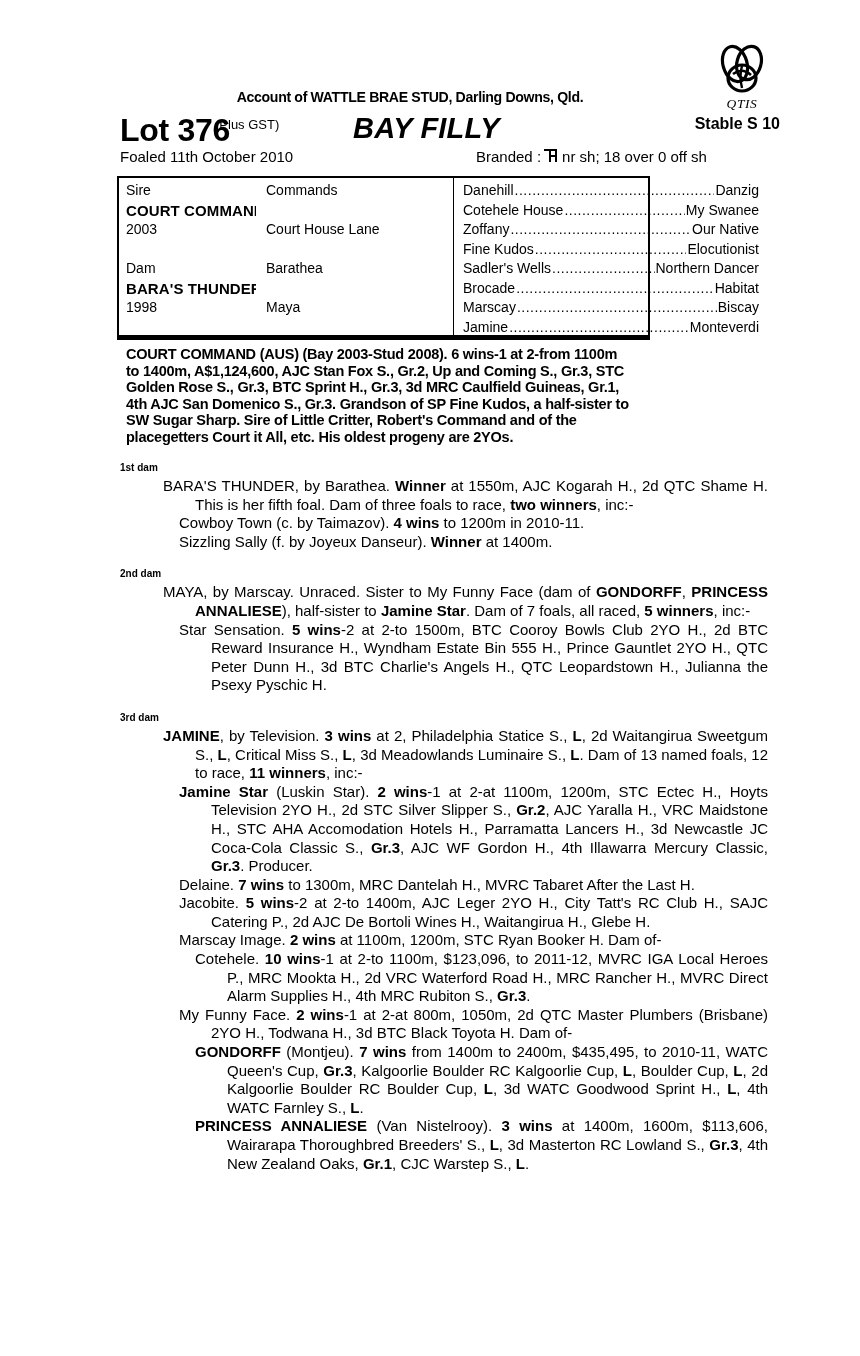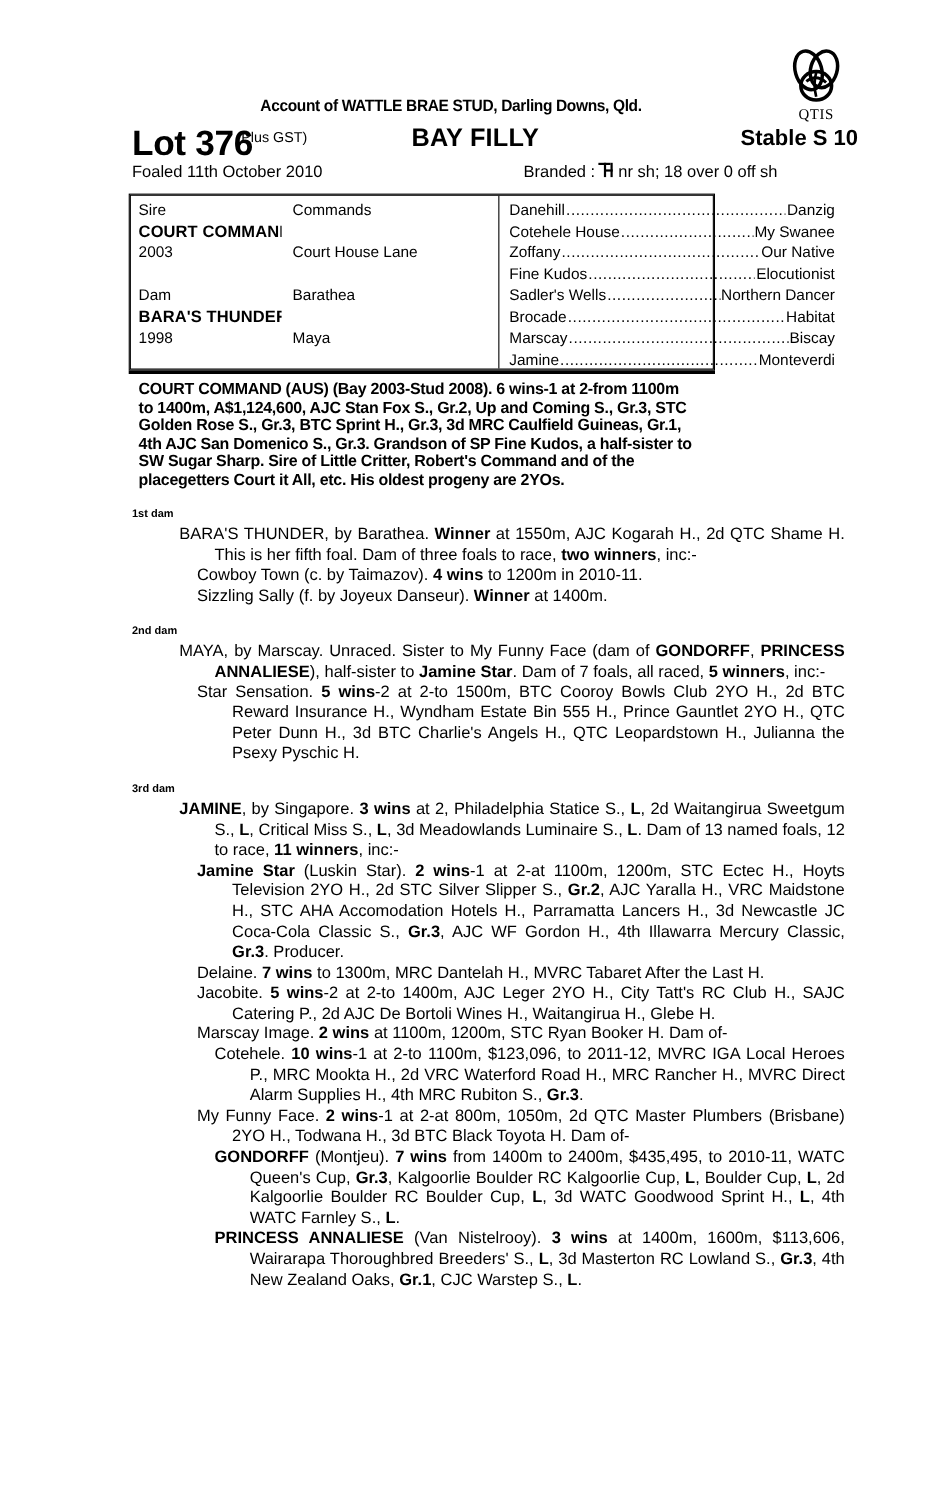--- a/index.html
+++ b/index.html
@@ -31,20 +31,21 @@
     height: 70px;
     text-align: center;
   }
   .qtis svg { display: block; margin: 0 auto; }
   .qtis-word {
     font-family: "Liberation Serif", serif;
     font-size: 13.5px;
     letter-spacing: 0.6px;
     line-height: 14px;
     margin-top: 1px;
+    font-style: italic;
   }
 
   
   .account {
     position: absolute;
     left: 0; top: 88px;
     width: 820px;
     text-align: center;
     font-size: 15px;
     font-weight: bold;
@@ -60,27 +61,28 @@
   .lot-no {
     position: absolute; left: 0; top: 0;
     font-size: 32px; font-weight: bold;
     letter-spacing: -0.3px;
   }
   .lot-gst {
     position: absolute; left: 95px; top: 5px;
     font-size: 13px;
   }
   .colour-sex {
-    position: absolute; left: 254px; top: 0px;
-    font-size: 23px; font-weight: bold;
+    position: absolute; left: 233px; top: 0px;
+    font-size: 29px; font-weight: bold;
     letter-spacing: 0.2px;
+    font-style: italic;
   }
   .stable {
     position: absolute; right: 0; top: 3px;
-    font-size: 20px; font-weight: bold;
+    font-size: 16px; font-weight: bold;
   }
   .foaled {
     position: absolute;
     left: 120px; top: 148px;
     font-size: 15px;
   }
   .branded {
     position: absolute;
     left: 476px; top: 148px;
     font-size: 15px;
@@ -328,21 +330,21 @@
       </div>
 
     <div class="dam-head">2nd dam</div>
     <div id="dam2">
         <div class="ln i1"><span>MAYA, by Marscay. Unraced. Sister to My Funny Face (dam of </span><b>GONDORFF</b><span>, </span><b>PRINCESS ANNALIESE</b><span>), half-sister to </span><b>Jamine Star</b><span>. Dam of 7 foals, all raced, </span><b>5 winners</b><span>, inc:-</span></div>
         <div class="ln i2"><span>Star Sensation. </span><b>5 wins</b><span>-2 at 2-to 1500m, BTC Cooroy Bowls Club 2YO H., 2d BTC Reward Insurance H., Wyndham Estate Bin 555 H., Prince Gauntlet 2YO H., QTC Peter Dunn H., 3d BTC Charlie's Angels H., QTC Leopardstown H., Julianna the Psexy Pyschic H.</span></div>
       </div>
 
     <div class="dam-head">3rd dam</div>
     <div id="dam3">
-        <div class="ln i1"><b>JAMINE</b><span>, by Singapore. </span><b>3 wins</b><span> at 2, Philadelphia Statice S., </span><b>L</b><span>, 2d Waitangirua Sweetgum S., </span><b>L</b><span>, Critical Miss S., </span><b>L</b><span>, 3d Meadowlands Luminaire S., </span><b>L</b><span>. Dam of 13 named foals, 12 to race, </span><b>11 winners</b><span>, inc:-</span></div>
+        <div class="ln i1"><b>JAMINE</b><span>, by Television. </span><b>3 wins</b><span> at 2, Philadelphia Statice S., </span><b>L</b><span>, 2d Waitangirua Sweetgum S., </span><b>L</b><span>, Critical Miss S., </span><b>L</b><span>, 3d Meadowlands Luminaire S., </span><b>L</b><span>. Dam of 13 named foals, 12 to race, </span><b>11 winners</b><span>, inc:-</span></div>
         <div class="ln i2"><b>Jamine Star</b><span> (Luskin Star). </span><b>2 wins</b><span>-1 at 2-at 1100m, 1200m, STC Ectec H., Hoyts Television 2YO H., 2d STC Silver Slipper S., </span><b>Gr.2</b><span>, AJC Yaralla H., VRC Maidstone H., STC AHA Accomodation Hotels H., Parramatta Lancers H., 3d Newcastle JC Coca-Cola Classic S., </span><b>Gr.3</b><span>, AJC WF Gordon H., 4th Illawarra Mercury Classic, </span><b>Gr.3</b><span>. Producer.</span></div>
         <div class="ln i2"><span>Delaine. </span><b>7 wins</b><span> to 1300m, MRC Dantelah H., MVRC Tabaret After the Last H.</span></div>
         <div class="ln i2"><span>Jacobite. </span><b>5 wins</b><span>-2 at 2-to 1400m, AJC Leger 2YO H., City Tatt's RC Club H., SAJC Catering P., 2d AJC De Bortoli Wines H., Waitangirua H., Glebe H.</span></div>
         <div class="ln i2"><span>Marscay Image. </span><b>2 wins</b><span> at 1100m, 1200m, STC Ryan Booker H. Dam of-</span></div>
         <div class="ln i3"><span>Cotehele. </span><b>10 wins</b><span>-1 at 2-to 1100m, $123,096, to 2011-12, MVRC IGA Local Heroes P., MRC Mookta H., 2d VRC Waterford Road H., MRC Rancher H., MVRC Direct Alarm Supplies H., 4th MRC Rubiton S., </span><b>Gr.3</b><span>.</span></div>
         <div class="ln i2"><span>My Funny Face. </span><b>2 wins</b><span>-1 at 2-at 800m, 1050m, 2d QTC Master Plumbers (Brisbane) 2YO H., Todwana H., 3d BTC Black Toyota H. Dam of-</span></div>
         <div class="ln i3"><b>GONDORFF</b><span> (Montjeu). </span><b>7 wins</b><span> from 1400m to 2400m, $435,495, to 2010-11, WATC Queen's Cup, </span><b>Gr.3</b><span>, Kalgoorlie Boulder RC Kalgoorlie Cup, </span><b>L</b><span>, Boulder Cup, </span><b>L</b><span>, 2d Kalgoorlie Boulder RC Boulder Cup, </span><b>L</b><span>, 3d WATC Goodwood Sprint H., </span><b>L</b><span>, 4th WATC Farnley S., </span><b>L</b><span>.</span></div>
         <div class="ln i3"><b>PRINCESS ANNALIESE</b><span> (Van Nistelrooy). </span><b>3 wins</b><span> at 1400m, 1600m, $113,606, Wairarapa Thoroughbred Breeders' S., </span><b>L</b><span>, 3d Masterton RC Lowland S., </span><b>Gr.3</b><span>, 4th New Zealand Oaks, </span><b>Gr.1</b><span>, CJC Warstep S., </span><b>L</b><span>.</span></div>
       </div>
   </div>

